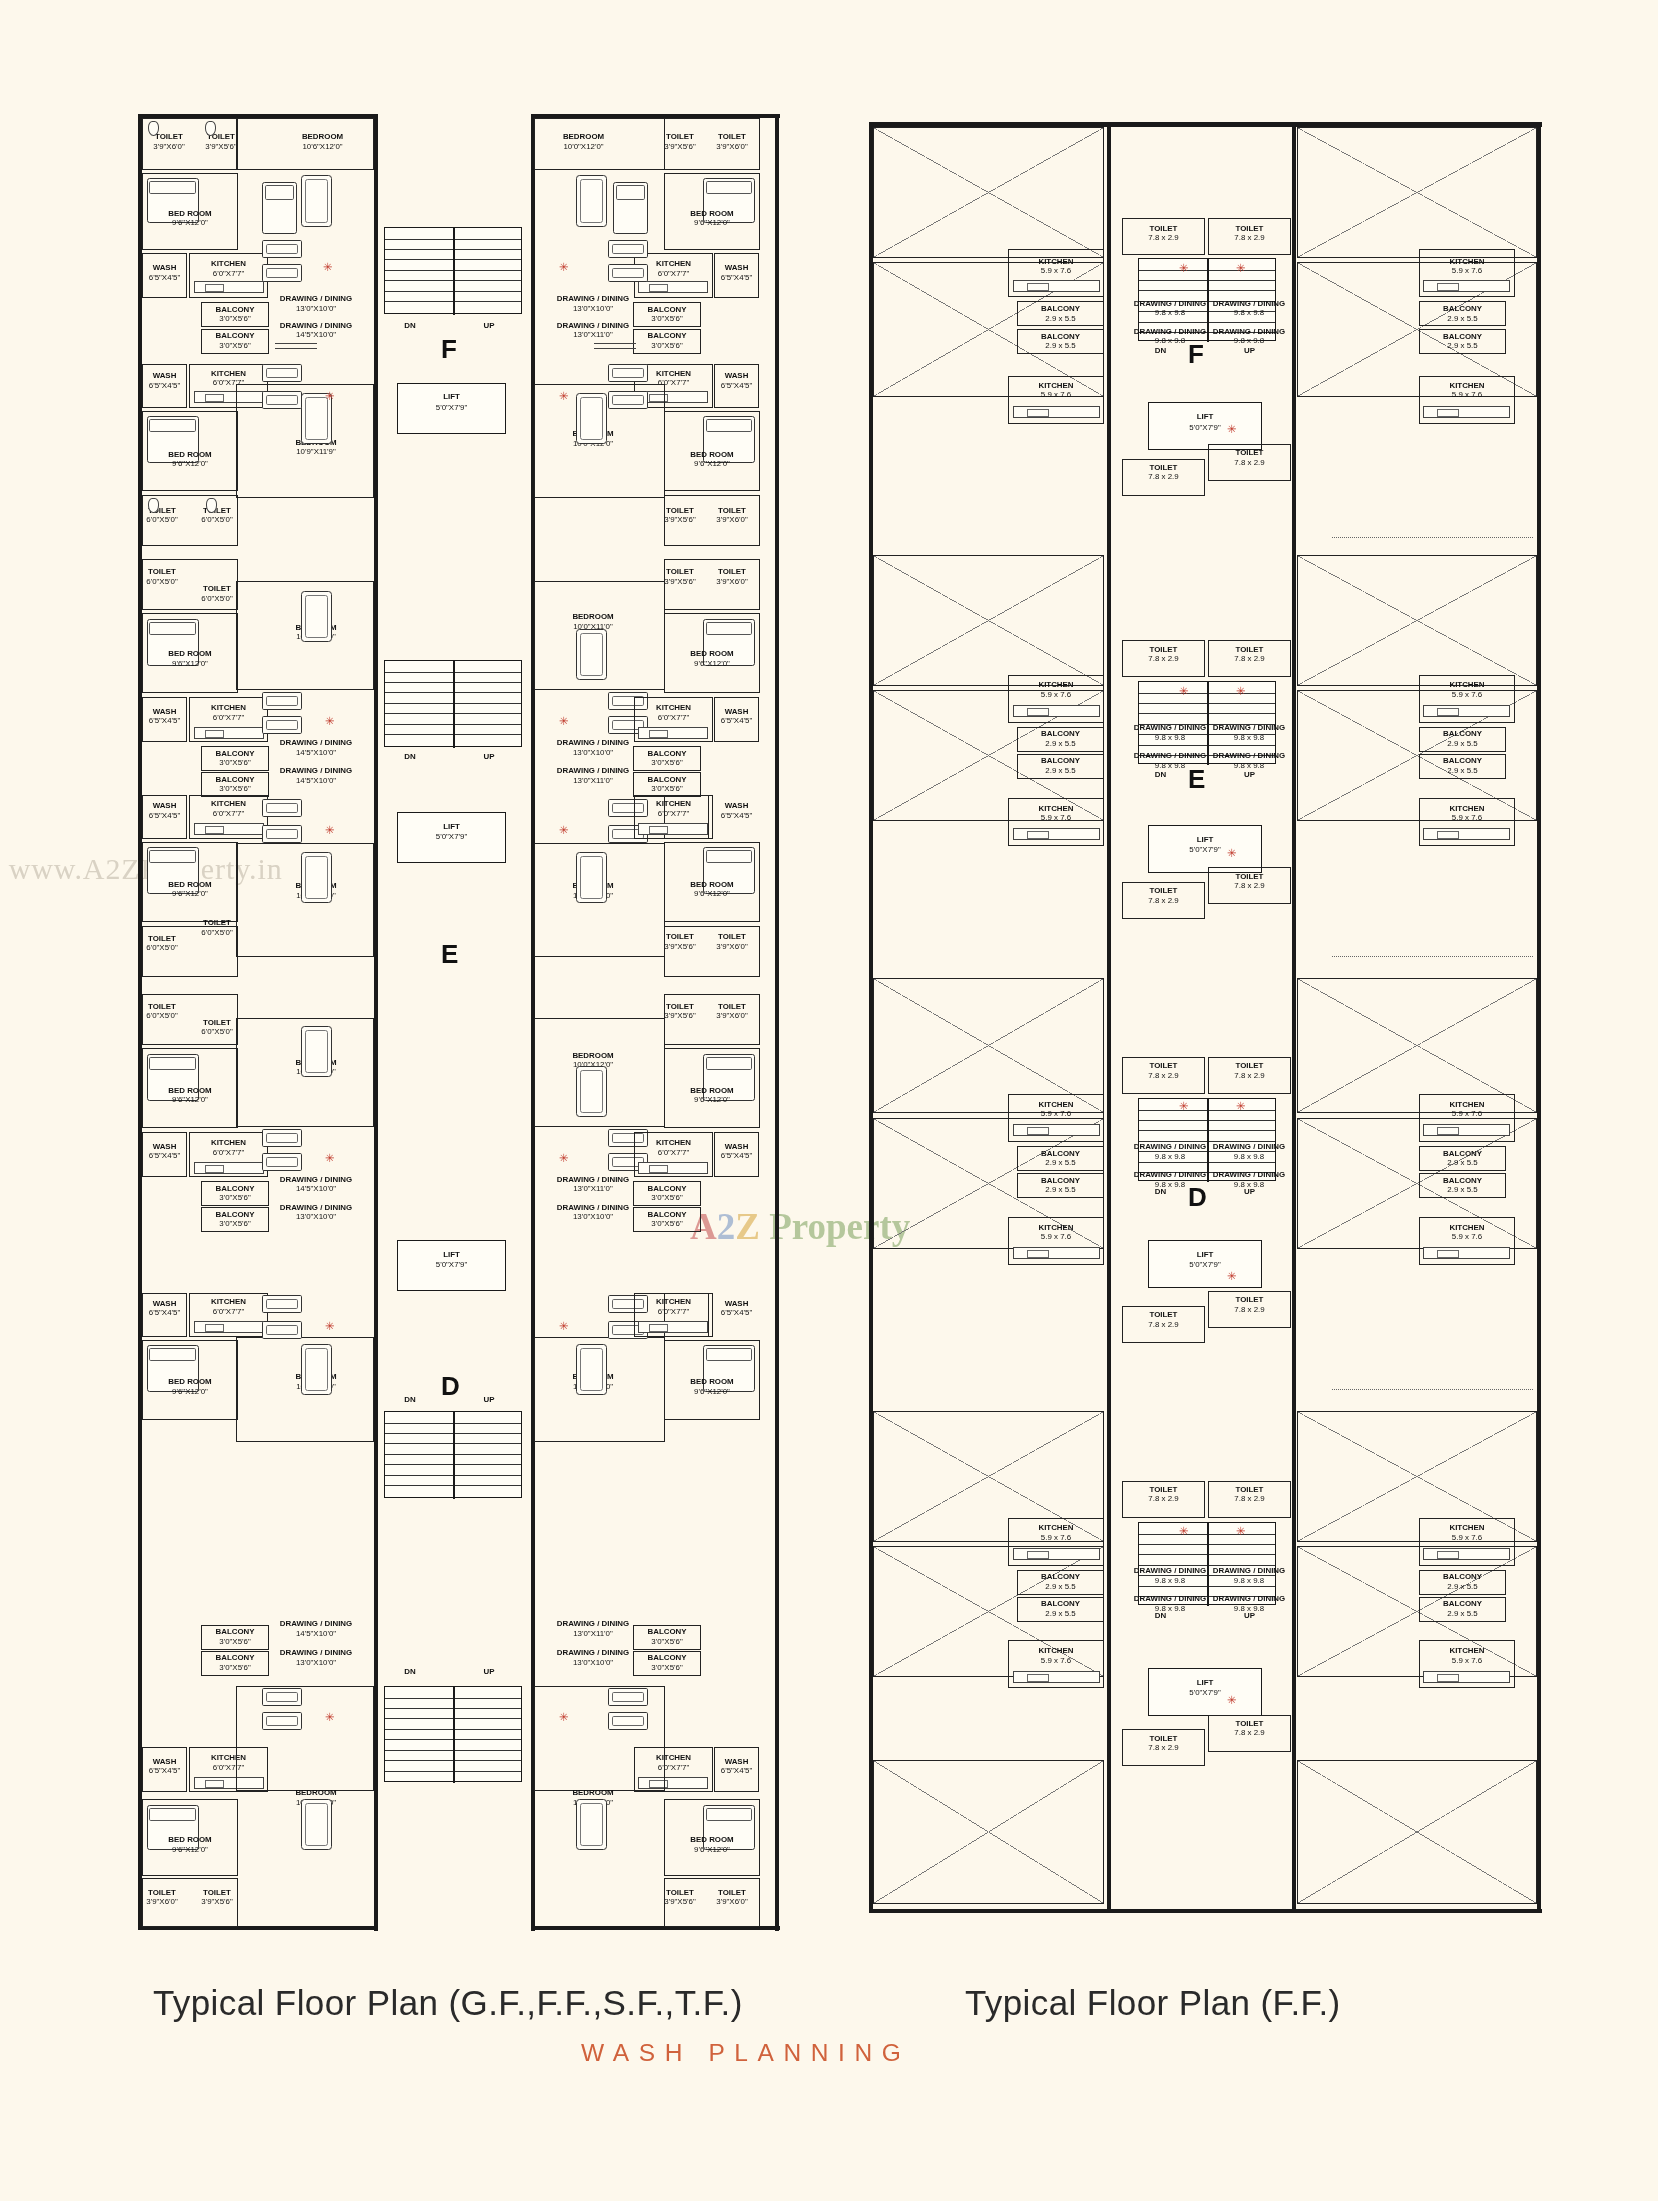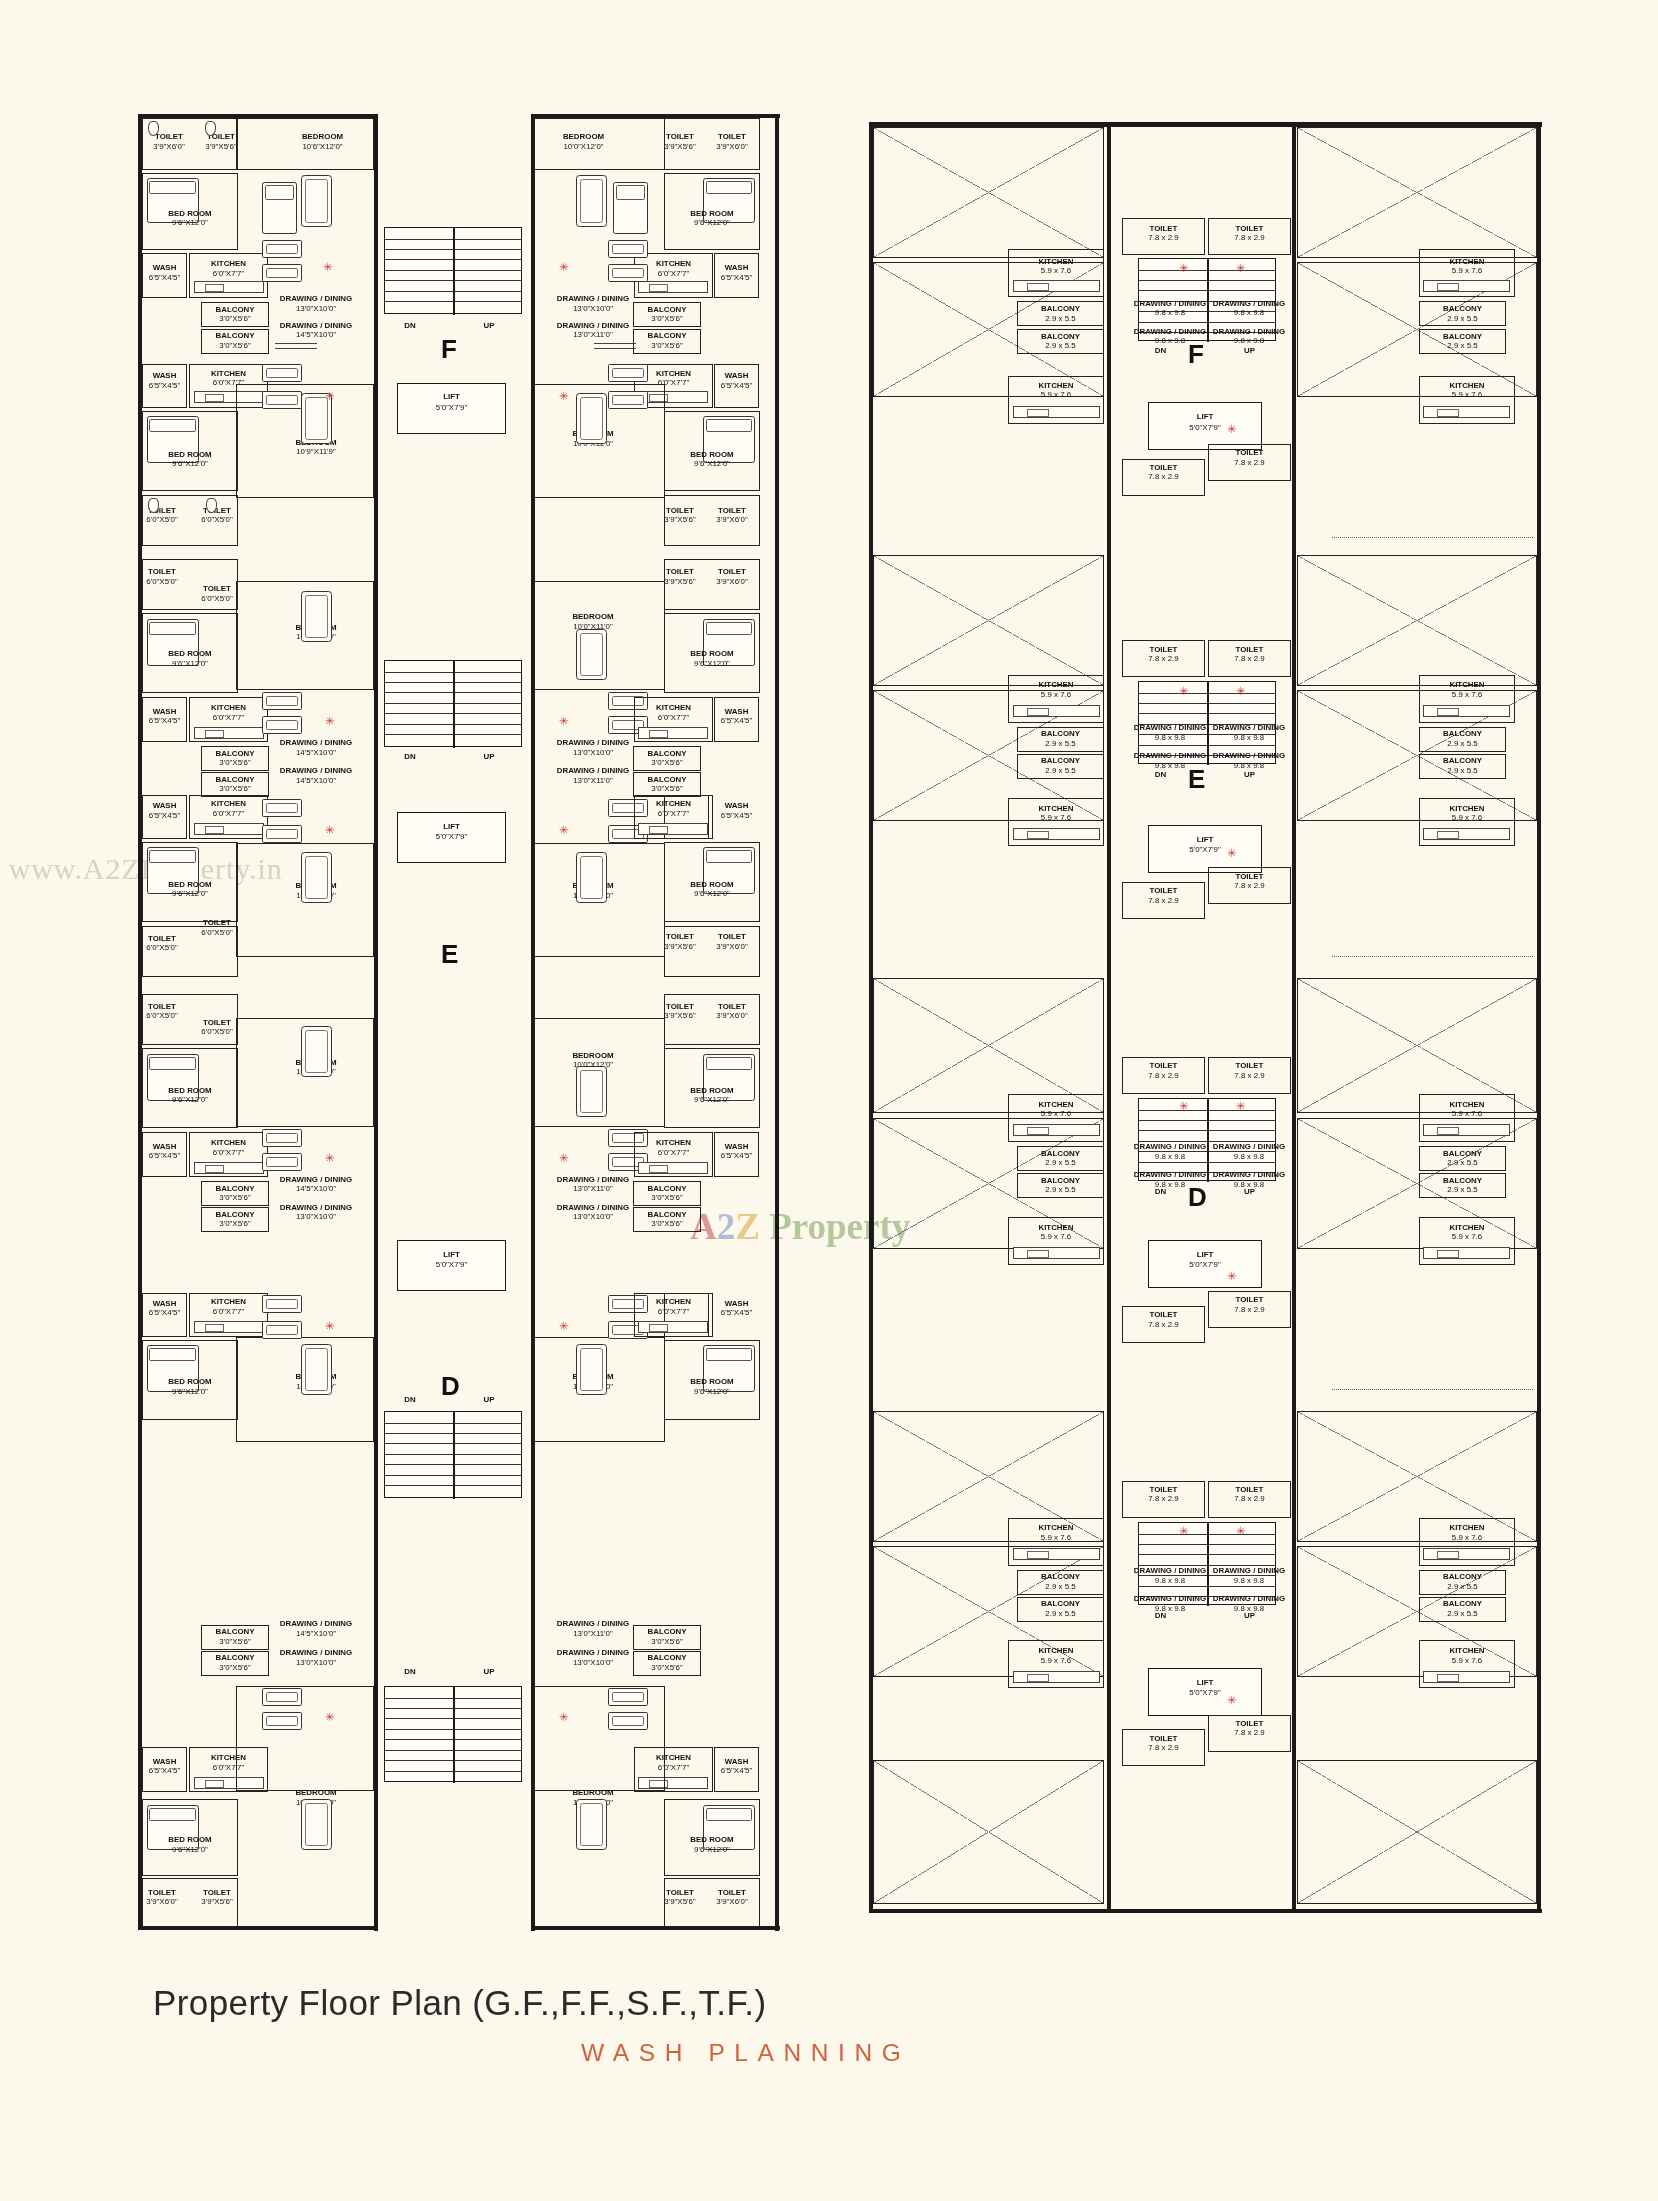--- a/index.html
+++ b/index.html
@@ -1114,17 +1114,18 @@
     <div class="box" style="left:348px; top:1597px; width:83px; height:37px;"></div>
     <div class="lbl b" style="left:348px; top:1602px; width:83px;">TOILET</div>
     <div class="lbl" style="left:348px; top:1611px; width:83px;">7.8 x 2.9</div>
     <div class="star" style="left:367px; top:1577px;">✳</div>
 
     <div class="dot" style="left:472px; top:419px; width:201px; height:0.9px; border-style:dotted none none none;"></div>
     <div class="dot" style="left:472px; top:838px; width:201px; height:0.9px; border-style:dotted none none none;"></div>
     <div class="dot" style="left:472px; top:1271px; width:201px; height:0.9px; border-style:dotted none none none;"></div>
   </div>
 
-  <div class="caption caption-left">Property Floor Plan (G.F.,F.F.,S.F.,T.F.)</div>
+  <div class="caption caption-left">Typical Floor Plan (G.F.,F.F.,S.F.,T.F.)</div>
+  <div class="caption caption-right">Typical Floor Plan (F.F.)</div>
   <div class="subcaption">WASH PLANNING</div>
 
 </div>
 
 
 </body></html>

